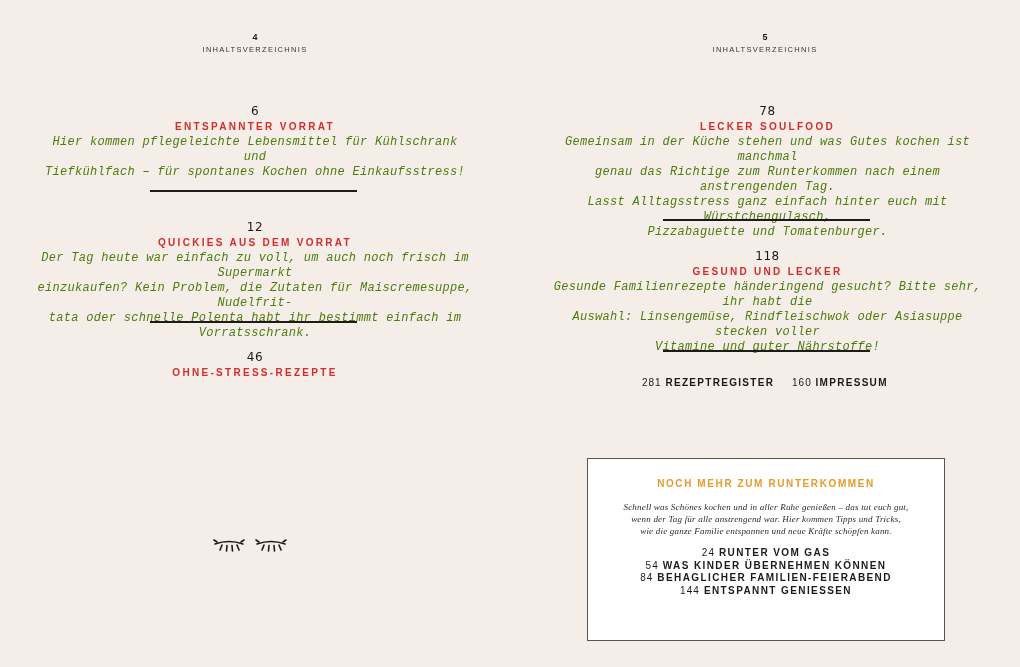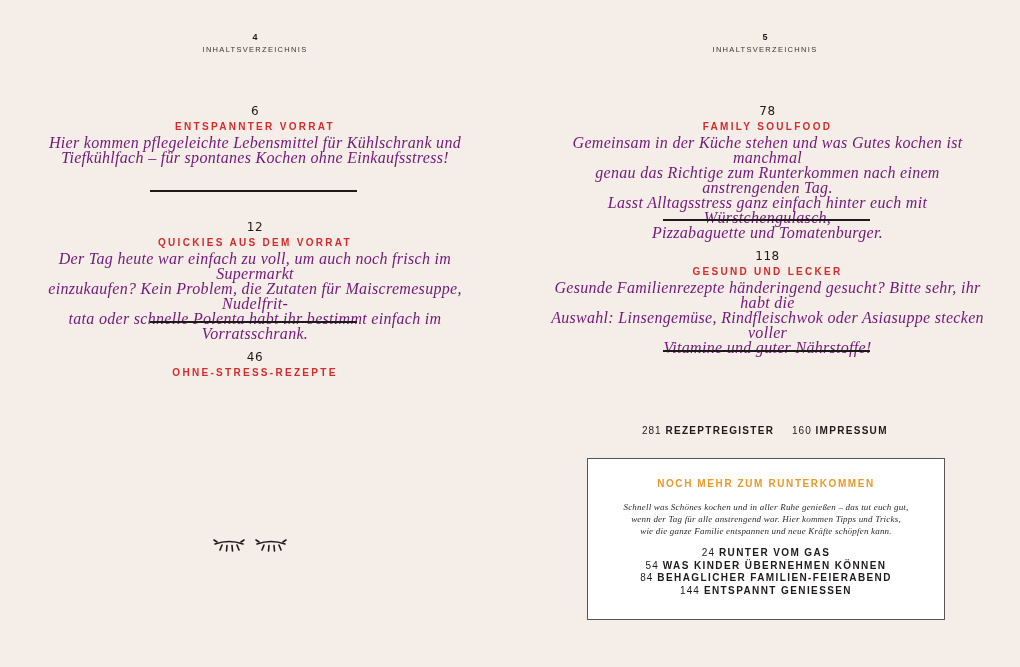--- a/index.html
+++ b/index.html
@@ -57,25 +57,25 @@
     }
     .section .title {
       font-family: "Liberation Sans", sans-serif;
       font-weight: bold;
       font-size: 10px;
       letter-spacing: 2.3px;
       line-height: 17px;
       color: #d42c2c;
     }
     .section .desc {
-      font-family: Liberation Serif, serif;
+      font-family: Liberation Mono, monospace;
       font-style: italic;
-      font-size: 16px;
+      font-size: 12px;
       line-height: 15px;
-      color: #701a75;
+      color: #4d7c0f;
       letter-spacing: 0.3px;
     }
 
     .rule {
       position: absolute;
       height: 2px;
       background: #1e1a1a;
     }
 
     .extras {
@@ -83,30 +83,30 @@
       left: 642px;
       top: 376px;
       font-family: "Liberation Sans", sans-serif;
       font-size: 10px;
       line-height: 14px;
       letter-spacing: 1px;
       color: #1e1a1a;
       white-space: nowrap;
     }
     .extras .item { display: inline-block; }
-    .extras .item + .item { margin-left: 14px; margin-top: 48px; }
+    .extras .item + .item { margin-left: 14px; }
     .extras .n { font-weight: normal; }
     .extras .t { font-weight: bold; letter-spacing: 1.3px; }
 
     .box {
       position: absolute;
       left: 587px;
       top: 458px;
       width: 358px;
-      height: 162px;
+      height: 183px;
       background: #ffffff;
       border: 1px solid #5a5555;
       text-align: center;
     }
     .box .box-title {
       margin-top: 19px;
       font-family: "Liberation Sans", sans-serif;
       font-weight: bold;
       font-size: 10px;
       letter-spacing: 1.6px;
@@ -198,21 +198,21 @@
 
 <div class="page right">
   <div class="folio">
     <span class="num">5</span>
     <span class="label">INHALTSVERZEICHNIS</span>
   </div>
 </div>
 
 <div class="section" style="left:545px; top:104px; width:445px;">
   <div class="page-no">78</div>
-  <div class="title">FAMILY SOULFOOD</div>
+  <div class="title">LECKER SOULFOOD</div>
   <div class="desc">
     <div>Gemeinsam in der Küche stehen und was Gutes kochen ist manchmal</div>
     <div>genau das Richtige zum Runterkommen nach einem anstrengenden Tag.</div>
     <div>Lasst Alltagsstress ganz einfach hinter euch mit Würstchengulasch,</div>
     <div>Pizzabaguette und Tomatenburger.</div>
   </div>
 </div>
 <div class="rule" style="left:663px; top:219px; width:207px;"></div>
 
 <div class="section" style="left:545px; top:249px; width:445px;">

